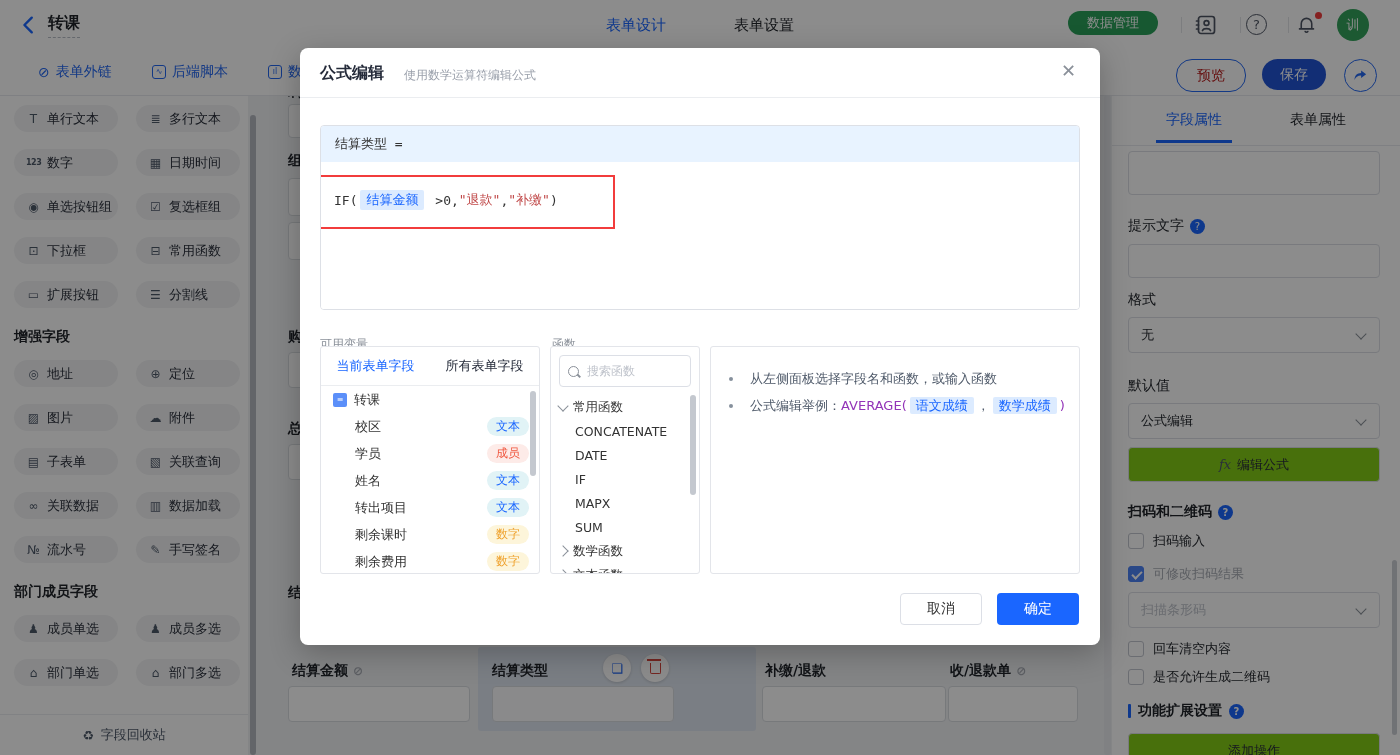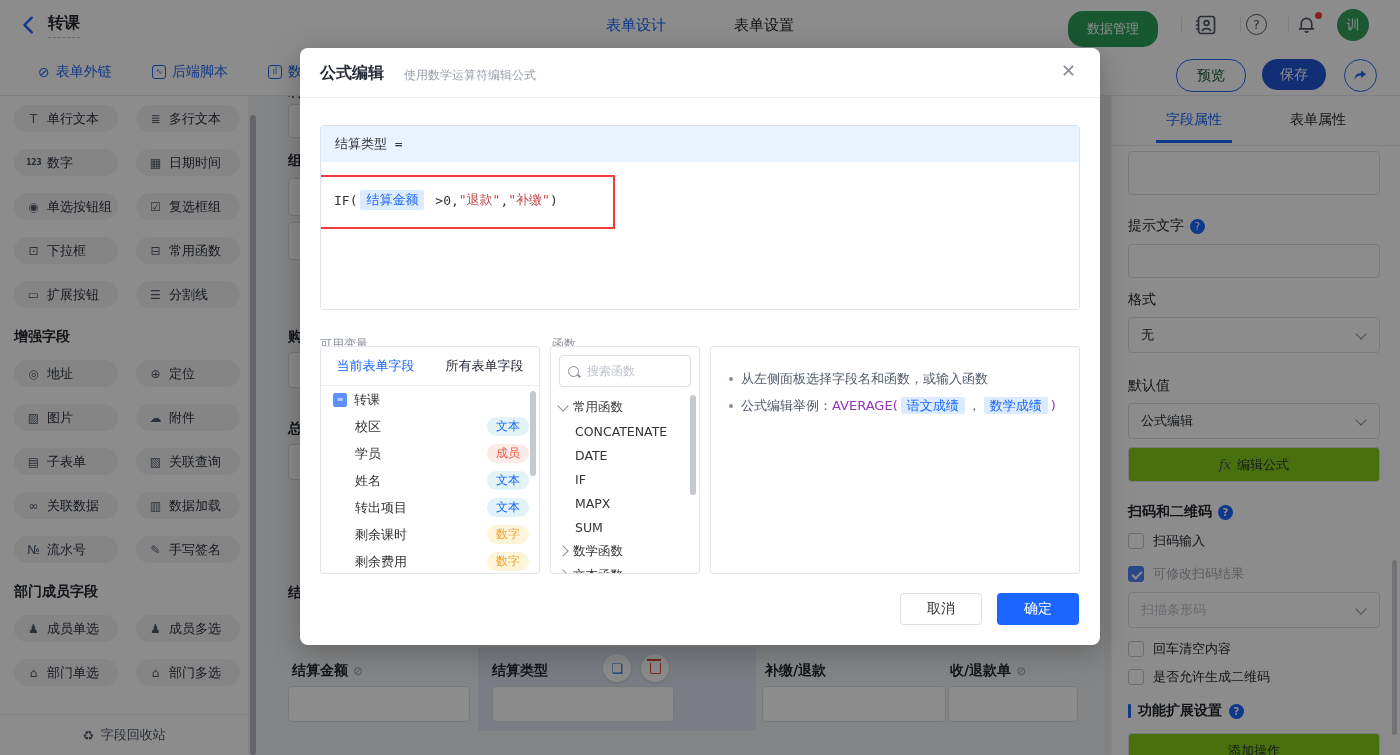--- a/index.html
+++ b/index.html
@@ -6,37 +6,37 @@
   .stage{position:relative;width:1400px;height:755px;overflow:hidden;background:#f0f2f5;
          font-family:"DejaVu Sans","Liberation Sans",sans-serif;color:#1f2329;font-size:14px;}
   
   .navbar{position:absolute;left:0;top:0;width:1400px;height:50px;background:#fff;z-index:10;}
   .nav-back{position:absolute;left:18px;top:14px;width:22px;height:22px;cursor:pointer;}
   .nav-title{position:absolute;left:48px;top:13px;font-size:16px;font-weight:bold;color:#1f2329;
              border-bottom:1px dashed #b9bec6;padding-bottom:3px;}
   .nav-tabs{position:absolute;left:0;top:0;width:100%;height:50px;display:flex;justify-content:center;gap:68px;align-items:center;}
   .nav-tab{font-size:15px;color:#1f2329;cursor:pointer;}
   .nav-tab.active{color:#1a66ff;}
-  .pill-green{position:absolute;left:1068px;top:11px;width:90px;height:36px;border-radius:15px;background:#2aa05a;
+  .pill-green{position:absolute;left:1068px;top:11px;width:90px;height:24px;border-radius:15px;background:#2aa05a;
               color:#fff;font-size:13px;display:flex;align-items:center;justify-content:center;cursor:pointer;}
   .nav-div{position:absolute;top:17px;width:1px;height:16px;background:#e2e4e8;}
   .nav-ic{position:absolute;top:13px;width:24px;height:24px;cursor:pointer;}
   .nav-help{position:absolute;left:1246px;top:14px;width:21px;height:21px;border:1.6px solid #4e5563;border-radius:50%;
             color:#4e5563;font-size:13px;display:flex;align-items:center;justify-content:center;box-sizing:border-box;cursor:pointer;}
   .bell-dot{position:absolute;right:-2px;top:-2px;width:7px;height:7px;border-radius:50%;background:#f23c3c;}
   .avatar{position:absolute;left:1337px;top:9px;width:32px;height:32px;border-radius:50%;background:#33a35c;
           color:#fff;font-size:13px;display:flex;align-items:center;justify-content:center;cursor:pointer;}
   
   .toolbar{position:absolute;left:0;top:50px;width:1400px;height:45px;background:#fff;border-bottom:1px solid #e8eaee;z-index:9;}
   .tb-link{position:absolute;top:13px;display:flex;align-items:center;gap:6px;color:#2468f2;font-size:14px;cursor:pointer;}
   .tb-sq{width:14px;height:14px;border:1.4px solid #2468f2;border-radius:3px;font-size:8px;line-height:12px;text-align:center;
          color:#2468f2;box-sizing:border-box;}
   .tb-linkglyph{font-size:14px;color:#2468f2;}
   .btn-outline{position:absolute;left:1176px;top:59px;width:68px;height:31px;border:1px solid #2468f2;border-radius:16px;
-               color:#14532d;background:#fff;font-size:14px;display:flex;align-items:center;justify-content:center;cursor:pointer;z-index:9;}
+               color:#b91c1c;background:#fff;font-size:14px;display:flex;align-items:center;justify-content:center;cursor:pointer;z-index:9;}
   .btn-fillblue{position:absolute;left:1262px;top:59px;width:64px;height:31px;border-radius:16px;background:#2154d6;
                 color:#fff;font-size:14px;display:flex;align-items:center;justify-content:center;cursor:pointer;z-index:9;}
   .btn-share{position:absolute;left:1344px;top:59px;width:31px;height:31px;border:1px solid #2468f2;border-radius:50%;
              background:#fff;display:flex;align-items:center;justify-content:center;cursor:pointer;z-index:9;}
   
   .sidebar{position:absolute;left:0;top:95px;width:248px;height:660px;background:#fff;z-index:8;box-sizing:border-box;padding:10px 0 0 14px;}
   .fgrid{display:grid;grid-template-columns:104px 104px;column-gap:18px;row-gap:17px;}
   .pill{height:27px;background:#f2f3f5;border-radius:14px;display:flex;align-items:center;gap:6px;padding:0 4px 0 12px;
         font-size:13px;color:#2a2f3a;cursor:pointer;white-space:nowrap;overflow:hidden;}
   .pic{width:15px;text-align:center;color:#4e5969;font-size:12px;flex:none;}
@@ -127,21 +127,21 @@
   .searchbox input::placeholder{color:#bfc3cb;}
   .mag{position:relative;width:9px;height:9px;border:1.5px solid #8a9099;border-radius:50%;flex:none;}
   .mag::after{content:"";position:absolute;left:8px;top:8px;width:4px;height:1.5px;background:#8a9099;transform:rotate(45deg);}
   .frow{height:24px;display:flex;align-items:center;padding:0 8px;font-size:12.5px;color:#333;cursor:pointer;gap:6px;}
   .frow .caret{width:7px;height:7px;border-right:1.4px solid #8a9099;border-bottom:1.4px solid #8a9099;flex:none;}
   .caret.down{transform:rotate(45deg);margin-top:-3px;}
   .caret.right{transform:rotate(-45deg);}
   .frow.item{padding-left:24px;}
   .f-scroll{position:absolute;right:3px;top:48px;width:6px;height:100px;background:#c4c8cf;border-radius:3px;}
   .tippanel{padding:18px 18px;font-size:13px;color:#4e5969;line-height:2.1;}
-  .tip{display:flex;align-items:center;gap:8px;white-space:nowrap;}
+  .tip{display:flex;align-items:center;gap:17px;white-space:nowrap;}
   .dot{width:4px;height:4px;border-radius:50%;background:#86909c;flex:none;}
   .fn-purple{color:#9334b8;}
   .m-btn{position:absolute;width:82px;height:32px;border-radius:4px;font-size:14px;display:flex;align-items:center;
          justify-content:center;cursor:pointer;box-sizing:border-box;}
   .m-cancel{left:600px;top:545px;border:1px solid #dcdfe6;background:#fff;color:#333;}
   .m-ok{left:697px;top:545px;background:#1a66ff;color:#fff;}
   svg{display:block;}
 </style>
 </head>
 <body>

